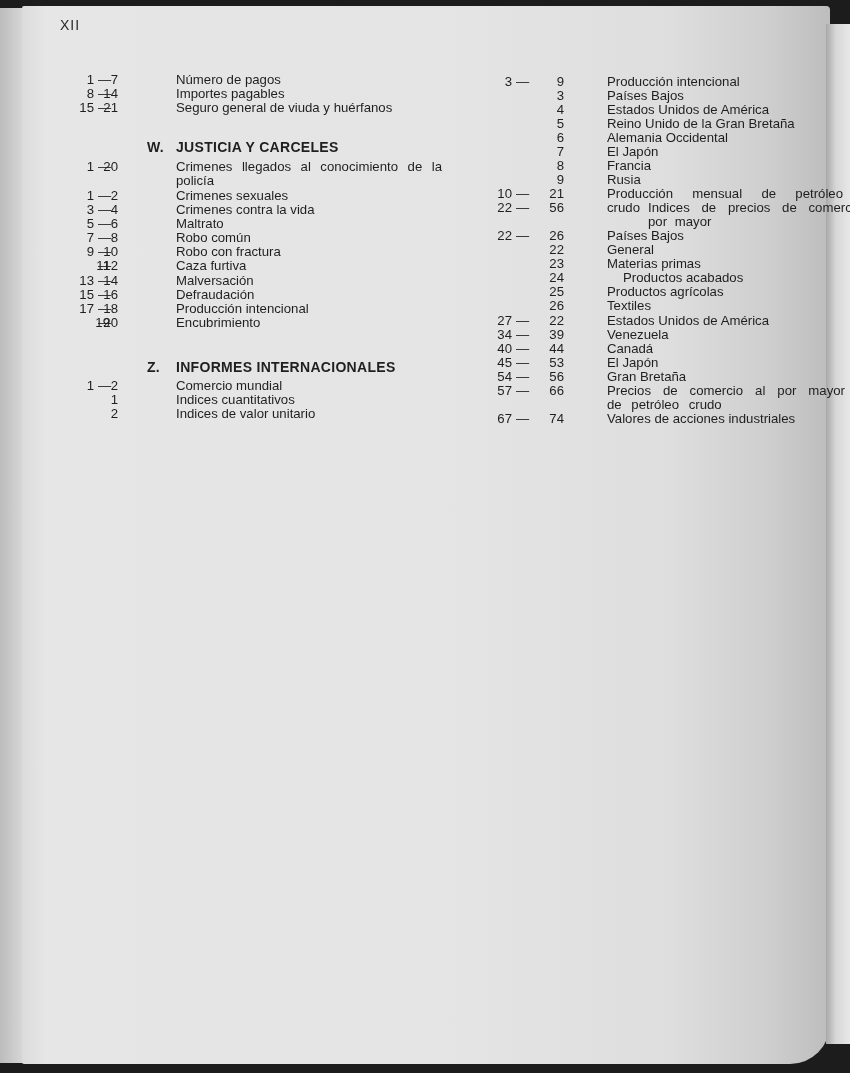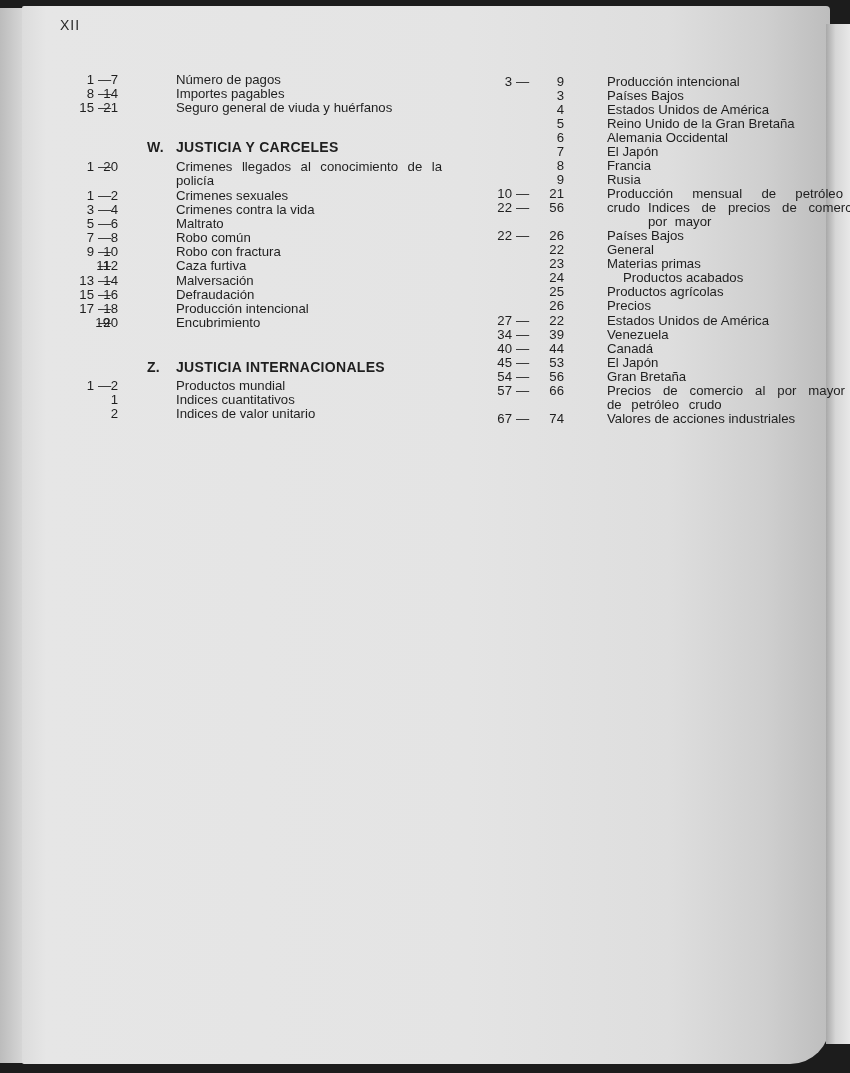--- a/index.html
+++ b/index.html
@@ -133,28 +133,28 @@
   </div>
   <div class="row" style="top:316px;left:60px;width:400px;">
     <span class="num num-a" style="left:16px;">19</span>
     <span class="dash" style="left:38px;">—</span>
     <span class="num num-b" style="left:32px;width:26px;">20</span>
     <span class="label" style="left:116px;">Encubrimiento</span>
   </div>
 
   <div class="heading" style="top:359px;left:147px;width:320px;">
     <span class="letter">Z.</span>
-    <span class="text">JUSTICIA INTERNACIONALES</span>
+    <span class="text">INFORMES INTERNACIONALES</span>
   </div>
 
   <div class="row" style="top:379px;left:60px;width:400px;">
     <span class="num num-a" style="left:0;">1</span>
     <span class="dash" style="left:38px;">—</span>
     <span class="num num-b" style="left:32px;width:26px;">2</span>
-    <span class="label" style="left:116px;">Productos mundial</span>
+    <span class="label" style="left:116px;">Comercio mundial</span>
   </div>
   <div class="row" style="top:393px;left:60px;width:400px;">
     <span class="num num-b" style="left:32px;width:26px;">1</span>
     <span class="label" style="left:116px;">Indices cuantitativos</span>
   </div>
   <div class="row" style="top:407px;left:60px;width:400px;">
     <span class="num num-b" style="left:32px;width:26px;">2</span>
     <span class="label" style="left:116px;">Indices de valor unitario</span>
   </div>
 </div>
@@ -223,21 +223,21 @@
   <div class="row" style="top:271px;left:490px;width:340px;">
     <span class="num" style="left:40px;width:34px;">24</span>
     <span class="label" style="left:117px;margin-left:16px;">Productos acabados</span>
   </div>
   <div class="row" style="top:285px;left:490px;width:340px;">
     <span class="num" style="left:40px;width:34px;">25</span>
     <span class="label" style="left:117px;">Productos agrícolas</span>
   </div>
   <div class="row" style="top:299px;left:490px;width:340px;">
     <span class="num" style="left:40px;width:34px;">26</span>
-    <span class="label" style="left:117px;">Precios</span>
+    <span class="label" style="left:117px;">Textiles</span>
   </div>
   <div class="row" style="top:314px;left:490px;width:340px;">
     <span class="num" style="left:0;width:22px;">27</span>
     <span class="dash" style="left:26px;">—</span>
     <span class="num" style="left:40px;width:34px;">22</span>
     <span class="label" style="left:117px;">Estados Unidos de América</span>
   </div>
   <div class="row" style="top:328px;left:490px;width:340px;">
     <span class="num" style="left:0;width:22px;">34</span>
     <span class="dash" style="left:26px;">—</span>

